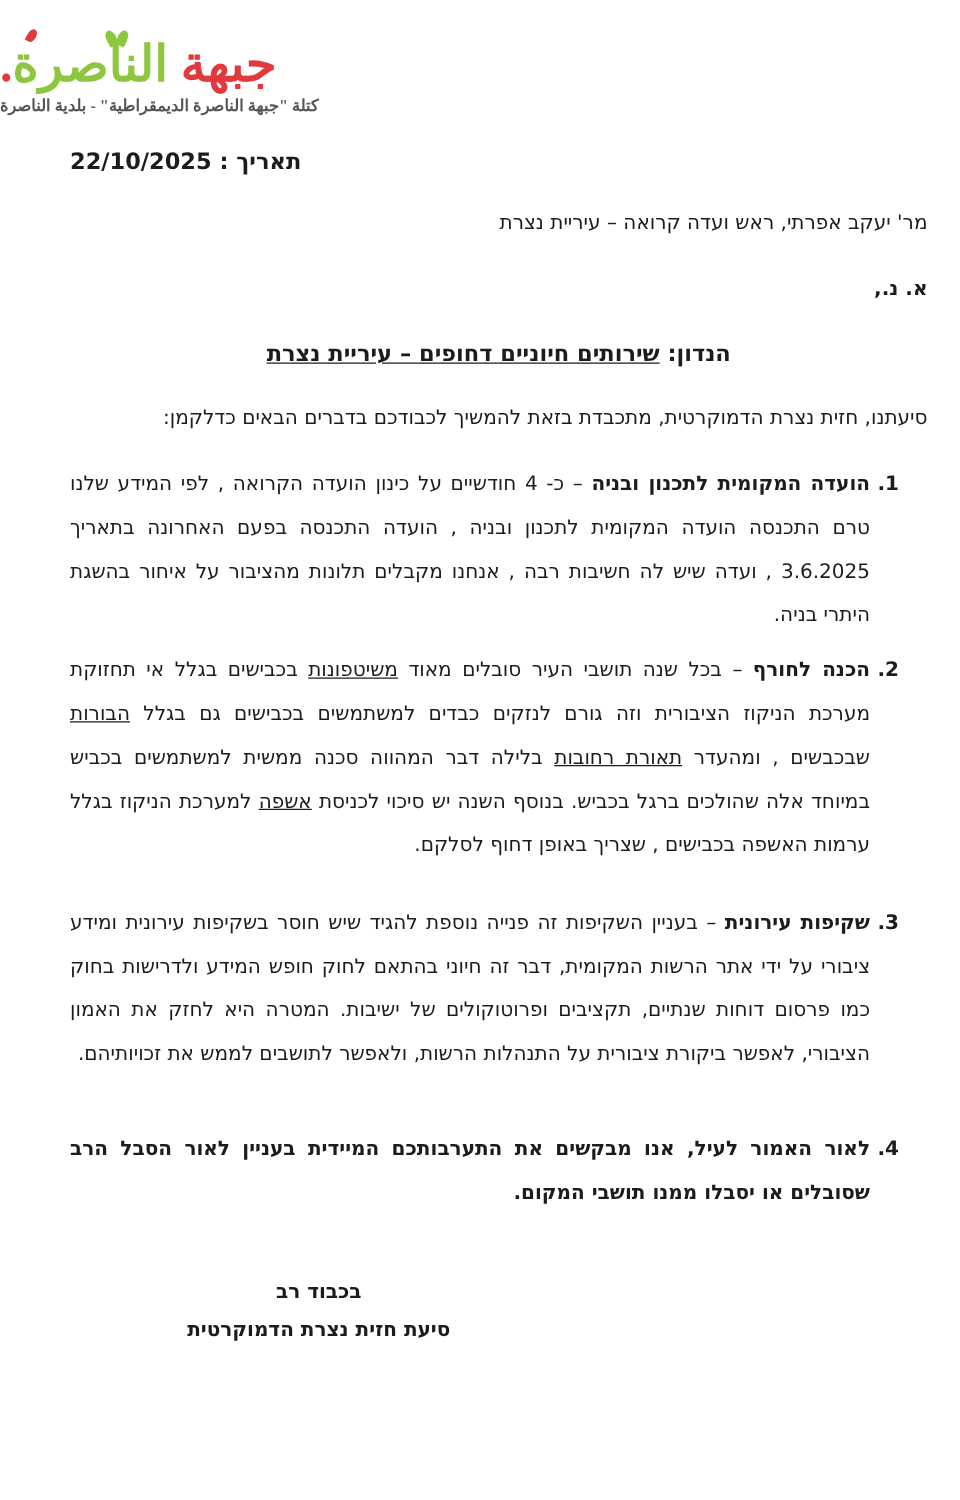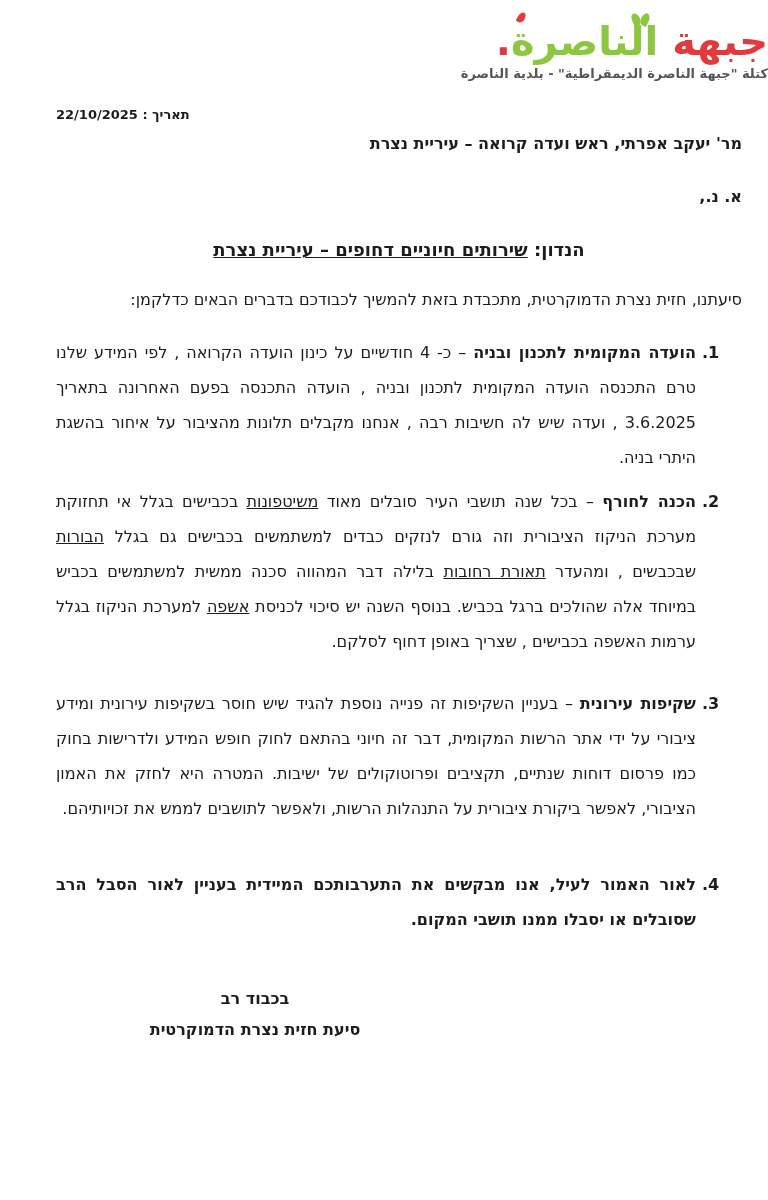--- a/index.html
+++ b/index.html
@@ -2,43 +2,43 @@
 <html lang="he"><head>
 <meta charset="utf-8">
 <style>
   html,body{margin:0;padding:0;background:#e8e8e8;}
   .page{
     width:768px;height:1200px;background:#ffffff;margin:0 auto;
     font-family:"DejaVu Sans",sans-serif;color:#1c1c1e;
     position:relative;overflow:hidden;box-sizing:border-box;
   }
   
-  .logo-wrap{text-align:right;padding-top:19px;}
+  .logo-wrap{text-align:left;padding-top:30px;font-family:Liberation Serif, serif;}
   .logo-title{
     display:inline-block;position:relative;direction:rtl;
     font-weight:bold;font-size:40px;line-height:1.1;letter-spacing:0;
   }
   .w-red{color:#e03a3c;}
   .w-green{color:#8dc63f;}
   .logo-dot{color:#e03a3c;}
   .sprout{position:absolute;top:-6px;right:116px;width:20px;height:16px;}
   .sprout i{position:absolute;display:block;width:8px;height:13px;background:#8dc63f;border-radius:50% 50% 50% 0;}
   .sprout i.l1{left:0;transform:rotate(-28deg);}
   .sprout i.l2{left:9px;transform:rotate(24deg) scaleX(-1);}
   .droplet{position:absolute;top:-7px;left:22px;width:7px;height:11px;background:#e03a3c;border-radius:50% 50% 50% 0;transform:rotate(30deg);}
   .logo-subtitle{
     direction:rtl;font-size:13px;color:#55565a;margin-top:3px;font-weight:bold;
   }
   
   .body{direction:rtl;padding:0 26px 0 56px;font-size:16px;}
   .b{font-weight:bold;}
   .u{text-decoration:underline;}
-  .date-line{margin-top:26px;text-align:left;font-weight:bold;font-size:13px;}
+  .date-line{margin-top:26px;text-align:left;font-weight:bold;font-size:18px;}
   .salutation{margin-top:24px;font-weight:bold;}
-  .recipient{margin-top:12px;font-weight:bold;}
+  .recipient{margin-top:28px;font-weight:normal;}
   .greeting{margin-top:34px;font-weight:bold;}
   .subject{margin-top:33px;text-align:center;font-weight:bold;font-size:18px;}
   .subject-underlined{text-decoration:underline;}
   .intro{margin-top:27px;font-weight:normal;line-height:26px;}
   .preamble{margin-top:28px;font-weight:bold;line-height:36px;text-align:justify;}
   .list{margin-top:20px;}
   .list-item{position:relative;padding-right:46px;line-height:35px;text-align:justify;}
   .list-item .marker{position:absolute;right:6px;top:0;font-weight:bold;text-align:left;width:34px;}
   .item-1{margin-top:22px;}
   .item-2{margin-top:9px;}

